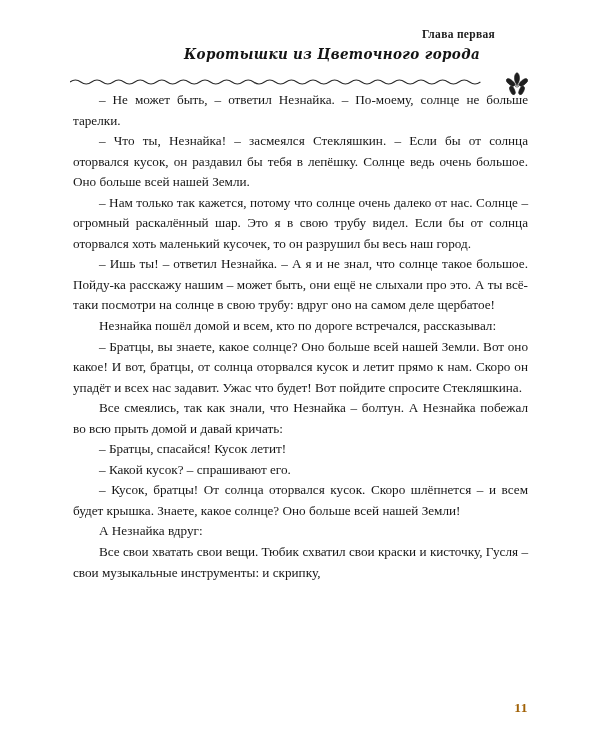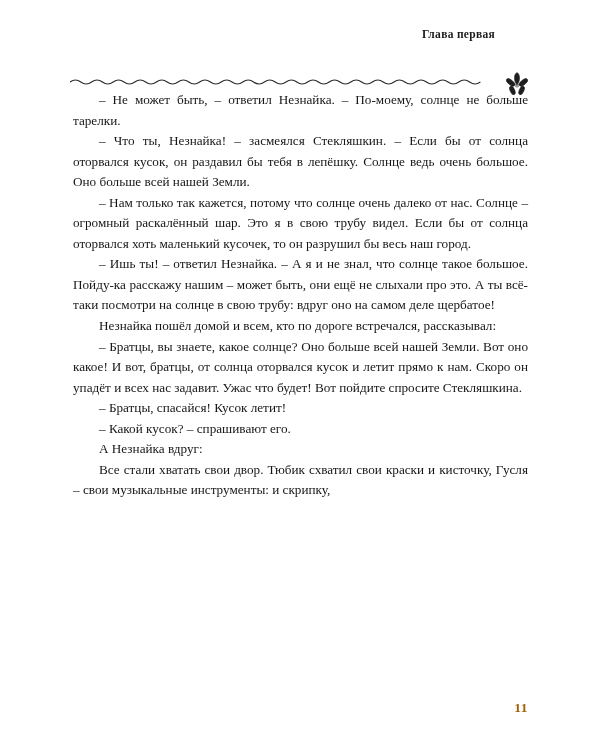--- a/index.html
+++ b/index.html
@@ -111,20 +111,21 @@
 </head>
 <body>
 
 <div class="page">
 
   <div class="running-head">
 
     <div class="chapter-label">Глава первая</div>
 
     <div class="title-row">
+      <div class="running-title">Коротышки из Цветочного города</div>
 
       <span class="flower-ornament">
         <svg viewBox="0 0 30 26" width="30" height="26" aria-hidden="true">
           <g fill="#1f1f1f" stroke="#1f1f1f" stroke-width="0.6">
 
             <ellipse cx="15" cy="6.2" rx="2.5" ry="5.4"></ellipse>
 
             <ellipse cx="8.6" cy="10.4" rx="2.4" ry="5.0" transform="rotate(-52 8.6 10.4)"></ellipse>
 
             <ellipse cx="21.4" cy="10.4" rx="2.4" ry="5.0" transform="rotate(52 21.4 10.4)"></ellipse>
@@ -162,21 +163,23 @@
     </svg>
   </span>
 
   <div class="body-text">
     <p>– Не может быть, – ответил Незнайка. – По-моему, солнце не больше тарелки.</p>
     <p>– Что ты, Незнайка! – засмеялся Стекляшкин. – Если бы от солнца оторвался кусок, он раздавил бы тебя в лепёшку. Солнце ведь очень большое. Оно больше всей нашей Земли.</p>
     <p>– Нам только так кажется, потому что солнце очень далеко от нас. Солнце – огромный раскалённый шар. Это я в свою трубу видел. Если бы от солнца оторвался хоть маленький кусочек, то он разрушил бы весь наш город.</p>
     <p>– Ишь ты! – ответил Незнайка. – А я и не знал, что солнце такое большое. Пойду-ка расскажу нашим – может быть, они ещё не слыхали про это. А ты всё-таки посмотри на солнце в свою трубу: вдруг оно на самом деле щербатое!</p>
     <p>Незнайка пошёл домой и всем, кто по дороге встречался, рассказывал:</p>
     <p>– Братцы, вы знаете, какое солнце? Оно больше всей нашей Земли. Вот оно какое! И вот, братцы, от солнца оторвался кусок и летит прямо к нам. Скоро он упадёт и всех нас задавит. Ужас что будет! Вот пойдите спросите Стекляшкина.</p>
+    <p>Все смеялись, так как знали, что Незнайка – болтун. А Незнайка побежал во всю прыть домой и давай кричать:</p>
     <p>– Братцы, спасайся! Кусок летит!</p>
     <p>– Какой кусок? – спрашивают его.</p>
+    <p>– Кусок, братцы! От солнца оторвался кусок. Скоро шлёпнется – и всем будет крышка. Знаете, какое солнце? Оно больше всей нашей Земли!</p>
     <p>А Незнайка вдруг:</p>
-    <p>Все стали хватать свои двор. Тюбик схватил свои краски и кисточку, Гусля – свои музыкальные инструменты: и скрипку,</p>
+    <p>Все свои хватать свои вещи. Тюбик схватил свои краски и кисточку, Гусля – свои музыкальные инструменты: и скрипку,</p>
   </div>
 
   <div class="folio">11</div>
 
 </div>
 
 </body></html>

